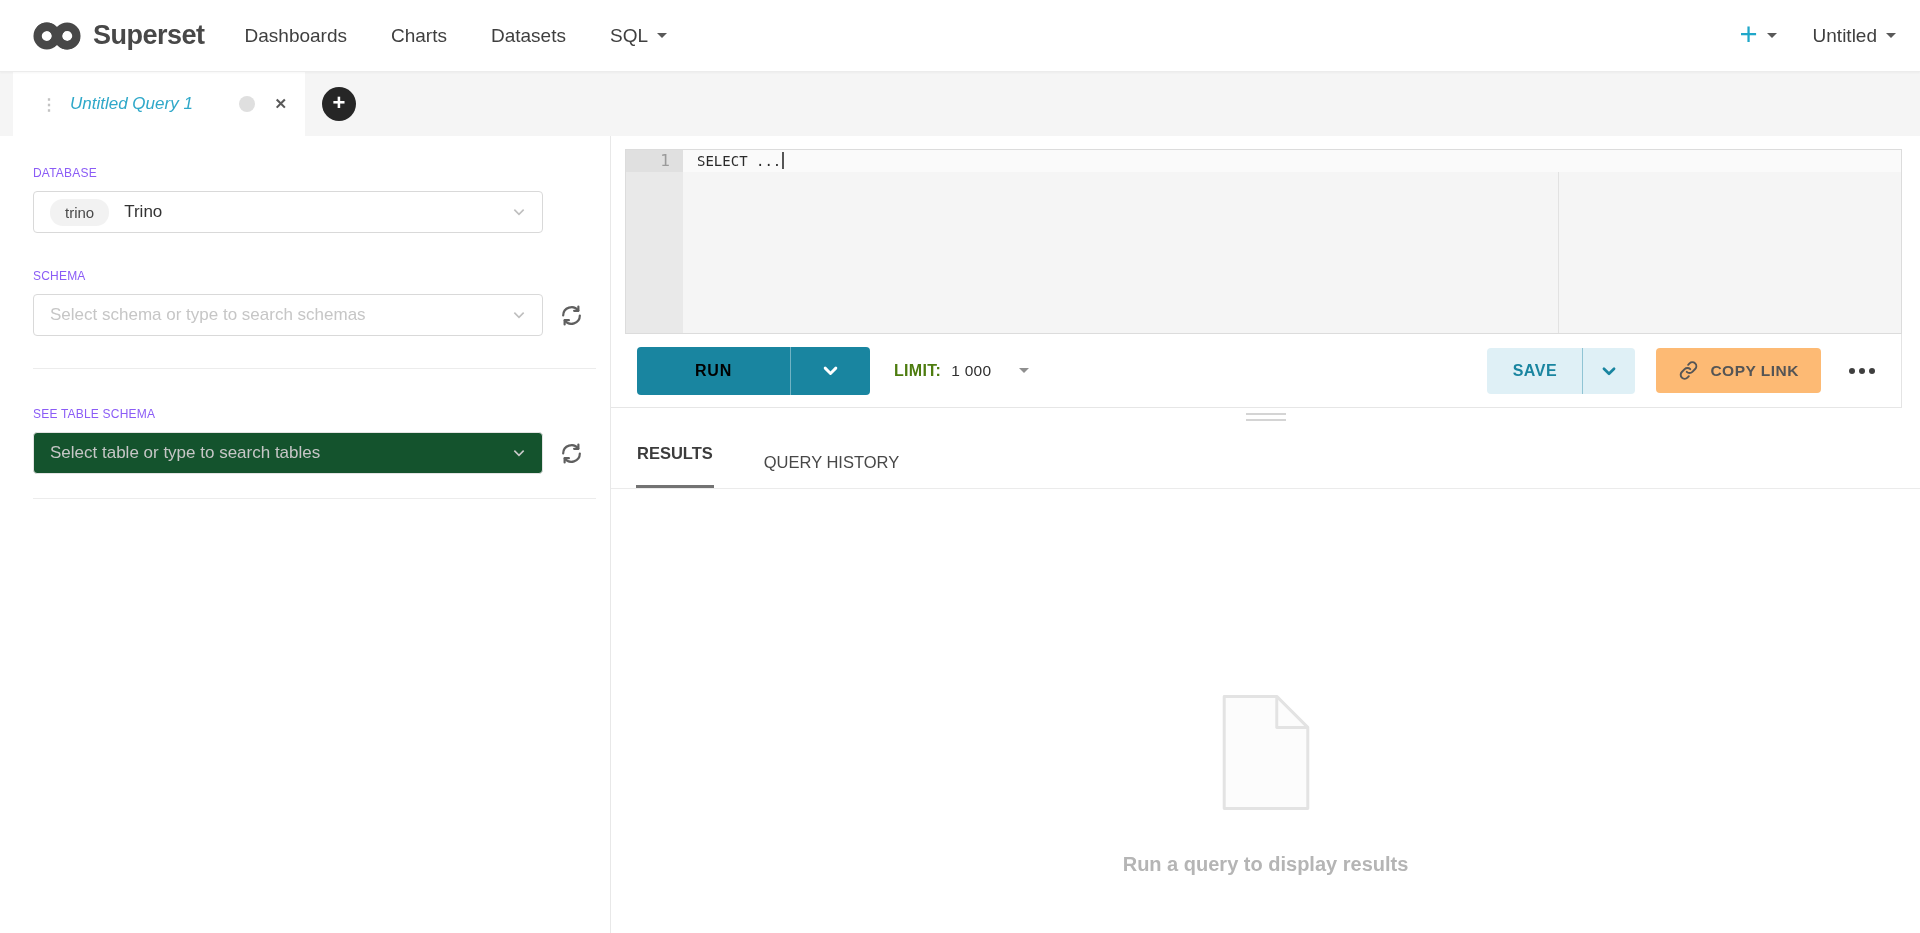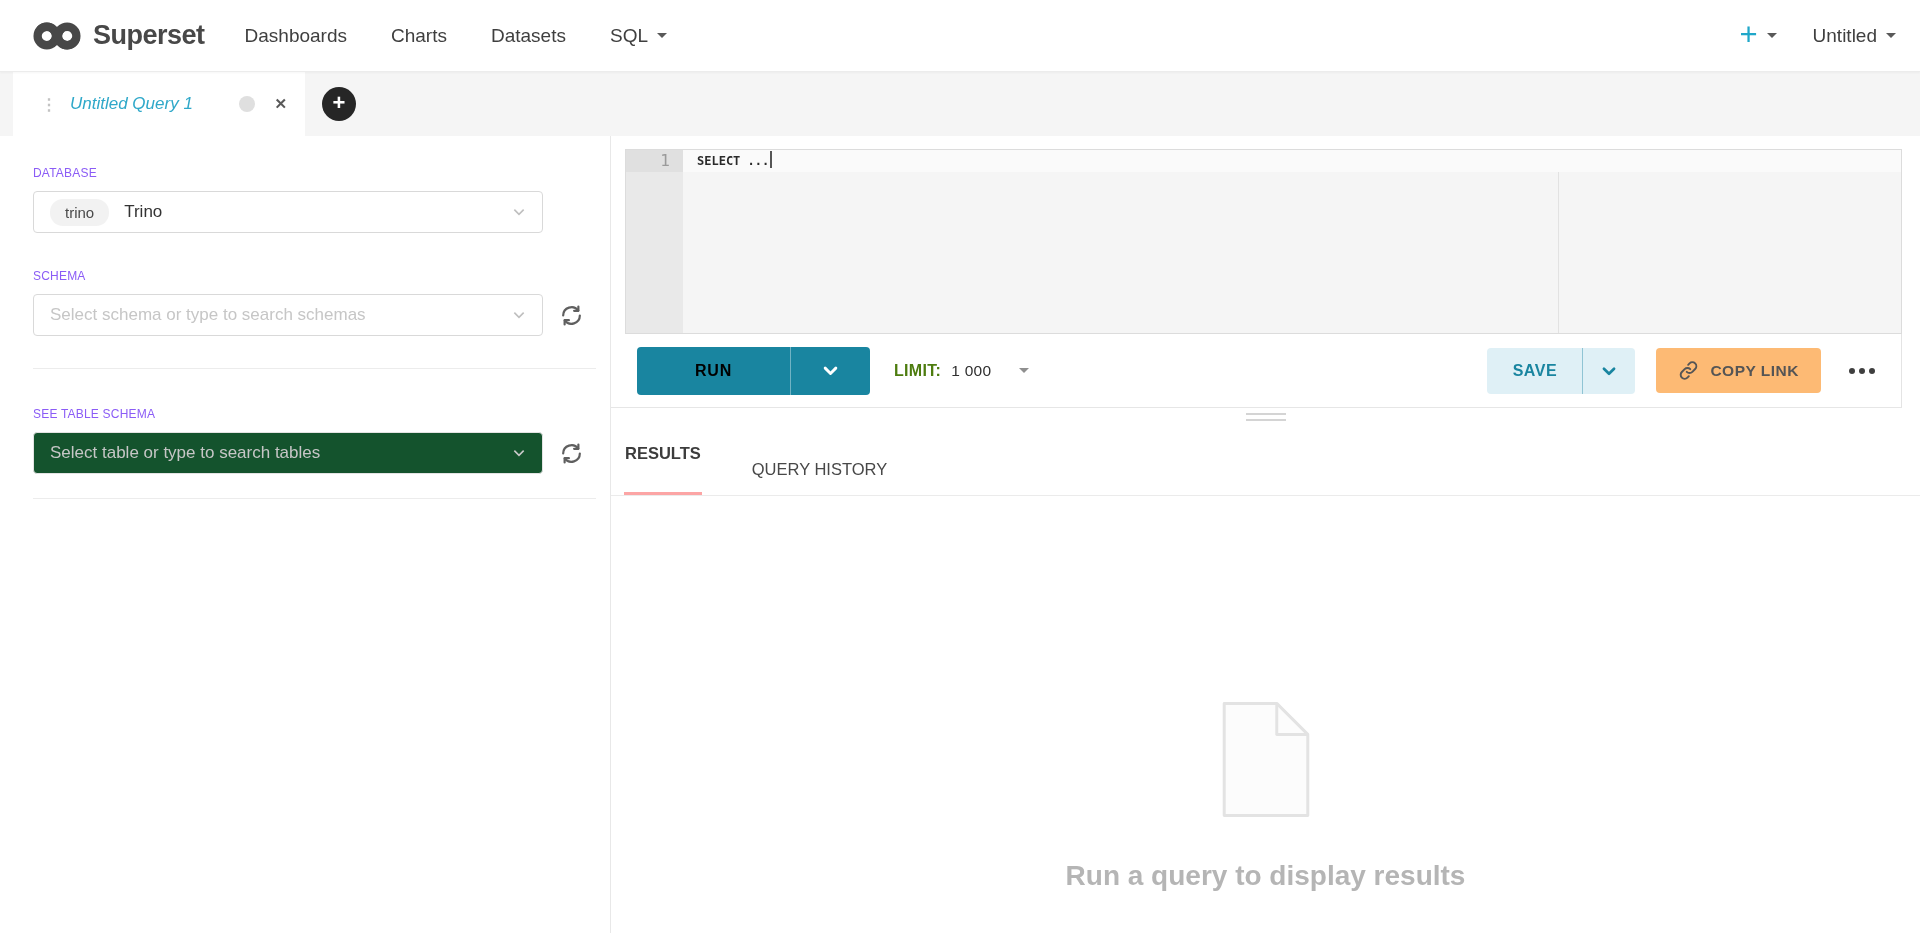--- a/index.html
+++ b/index.html
@@ -55,21 +55,21 @@
   .side-divider2 { height:1px; background:#ececec; margin:24px 14px 0 0; }
 
   
   .editor-box { margin:13px 18px 0 14px; height:185px; border:1px solid #dcdcdc; background:#f5f5f5;
                 position:relative; font-family:"DejaVu Sans Mono", monospace; cursor:text; }
   .gutter { position:absolute; left:0; top:0; bottom:0; width:57px; background:#e9e9e9; }
   .gutter-cell { height:22px; background:#e0e0e0; color:#9a9a9a; font-size:16px;
                  text-align:right; padding-right:13px; line-height:22px; }
   .active-line { position:absolute; left:57px; right:0; top:0; height:22px; background:#fafafa; }
   .code-line { position:absolute; left:71px; top:0; height:22px; line-height:22px;
-               font-size:12px; font-weight:700; color:#2b2b2b; white-space:pre; }
+               font-size:14px; font-weight:400; color:#2b2b2b; white-space:pre; }
   .cursor { display:inline-block; width:2px; height:17px; background:#555; vertical-align:-3px; margin-left:1px; }
   .print-margin { position:absolute; left:932px; top:22px; bottom:0; width:1px; background:#e2e2e2; }
 
   
   .ed-toolbar { height:74px; margin-right:18px; display:flex; align-items:center;
                 padding:0 24px 0 26px; border-bottom:1px solid #e6e6e6; border-right:1px solid #e4e4e4; }
   .split-btn { display:flex; height:48px; border-radius:4px; overflow:hidden; cursor:pointer; }
   .run-main { width:153px; background:#1985a0; color:#000000; font-size:16px; font-weight:700;
               letter-spacing:.8px; display:flex; align-items:center; justify-content:center; }
   .run-caret { width:80px; background:#1985a0; border-left:1px solid rgba(255,255,255,.38);
@@ -92,25 +92,25 @@
   .more-btn i { width:6px; height:6px; border-radius:50%; background:#3f3f3f; }
 
   
   .south-handle { width:40px; margin:5px auto 0; display:flex; flex-direction:column; gap:4px; cursor:row-resize; }
   .south-handle i { height:2px; background:#d4d4d4; }
 
   
   .res-tabs { display:flex; align-items:flex-end; padding-left:13px; border-bottom:1px solid #ebebeb;
               margin-top:9px; }
   .res-tab { font-size:16.5px; padding:14px 1px 16px; cursor:pointer; color:#484848; }
-  .res-tab.active { font-weight:600; color:#3c3c3c; border-bottom:3px solid #fca5a5; padding-bottom:29px; }
+  .res-tab.active { font-weight:600; color:#3c3c3c; border-bottom:3px solid #737373; padding-bottom:22px;margin-left:12px; }
   .res-tab + .res-tab { margin-left:49px; }
   .res-body { flex:1; display:flex; flex-direction:column; align-items:center; }
   .doc-icon { margin-top:205px; }
-  .empty-msg { margin-top:38px; font-size:28px; font-weight:700; color:#b5b5b5; }
+  .empty-msg { margin-top:38px; font-size:20px; font-weight:700; color:#b5b5b5; }
 </style>
 </head>
 <body>
 
 <div class="nav">
   <div class="brand">
     <span style="display:flex;">
       <svg width="48" height="32" viewBox="0 0 52 32">
         <circle cx="15" cy="16" r="10" fill="none" stroke="#484848" stroke-width="9"></circle>
         <circle cx="37" cy="16" r="10" fill="none" stroke="#484848" stroke-width="9"></circle>

